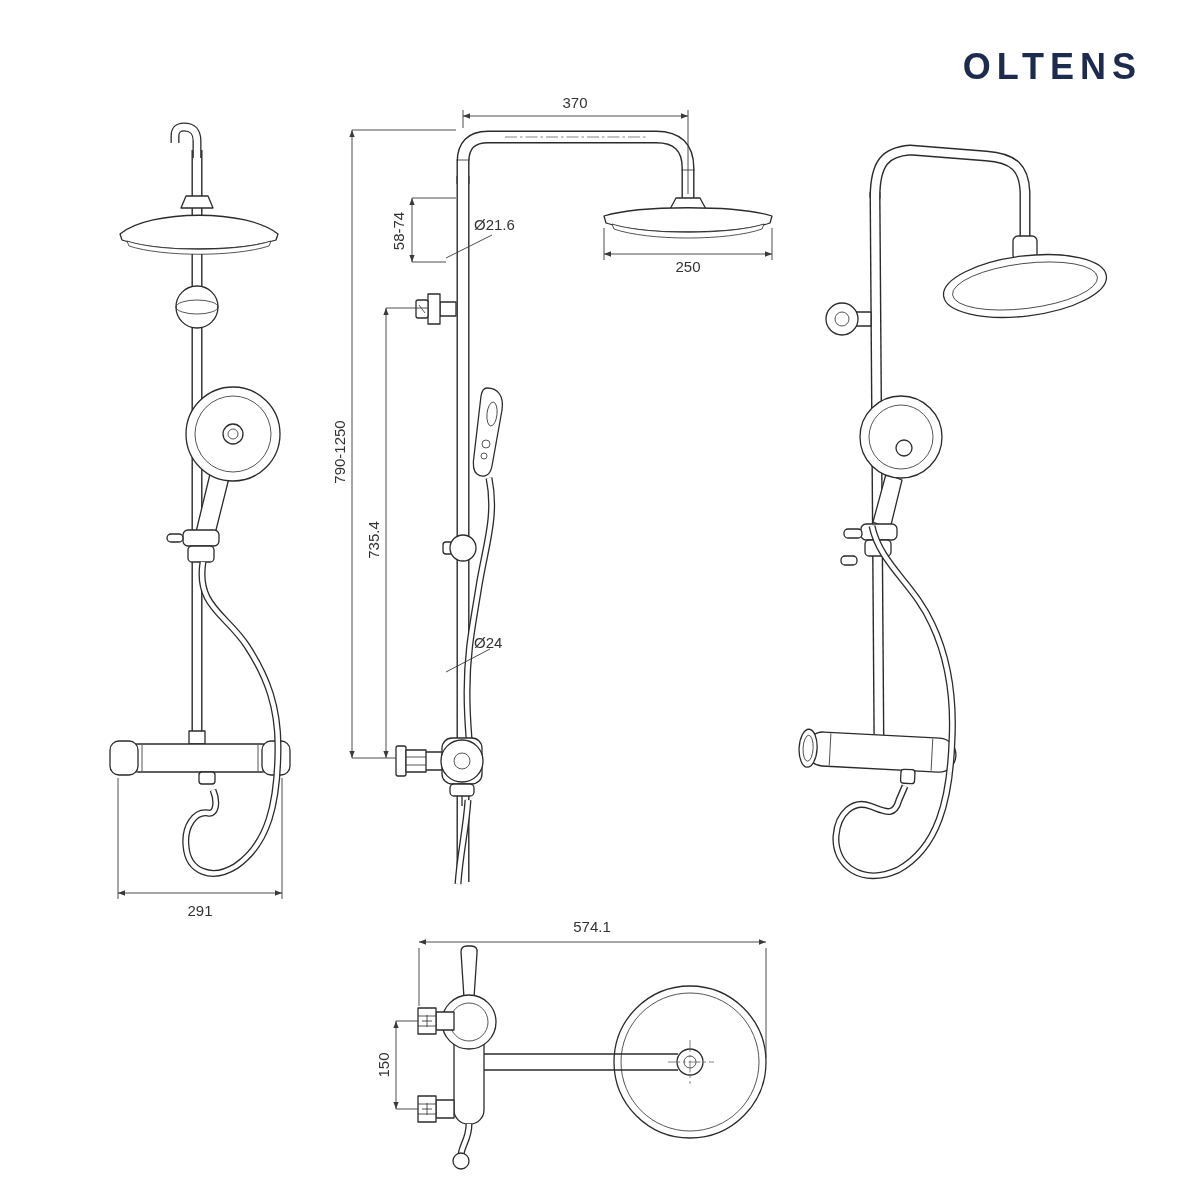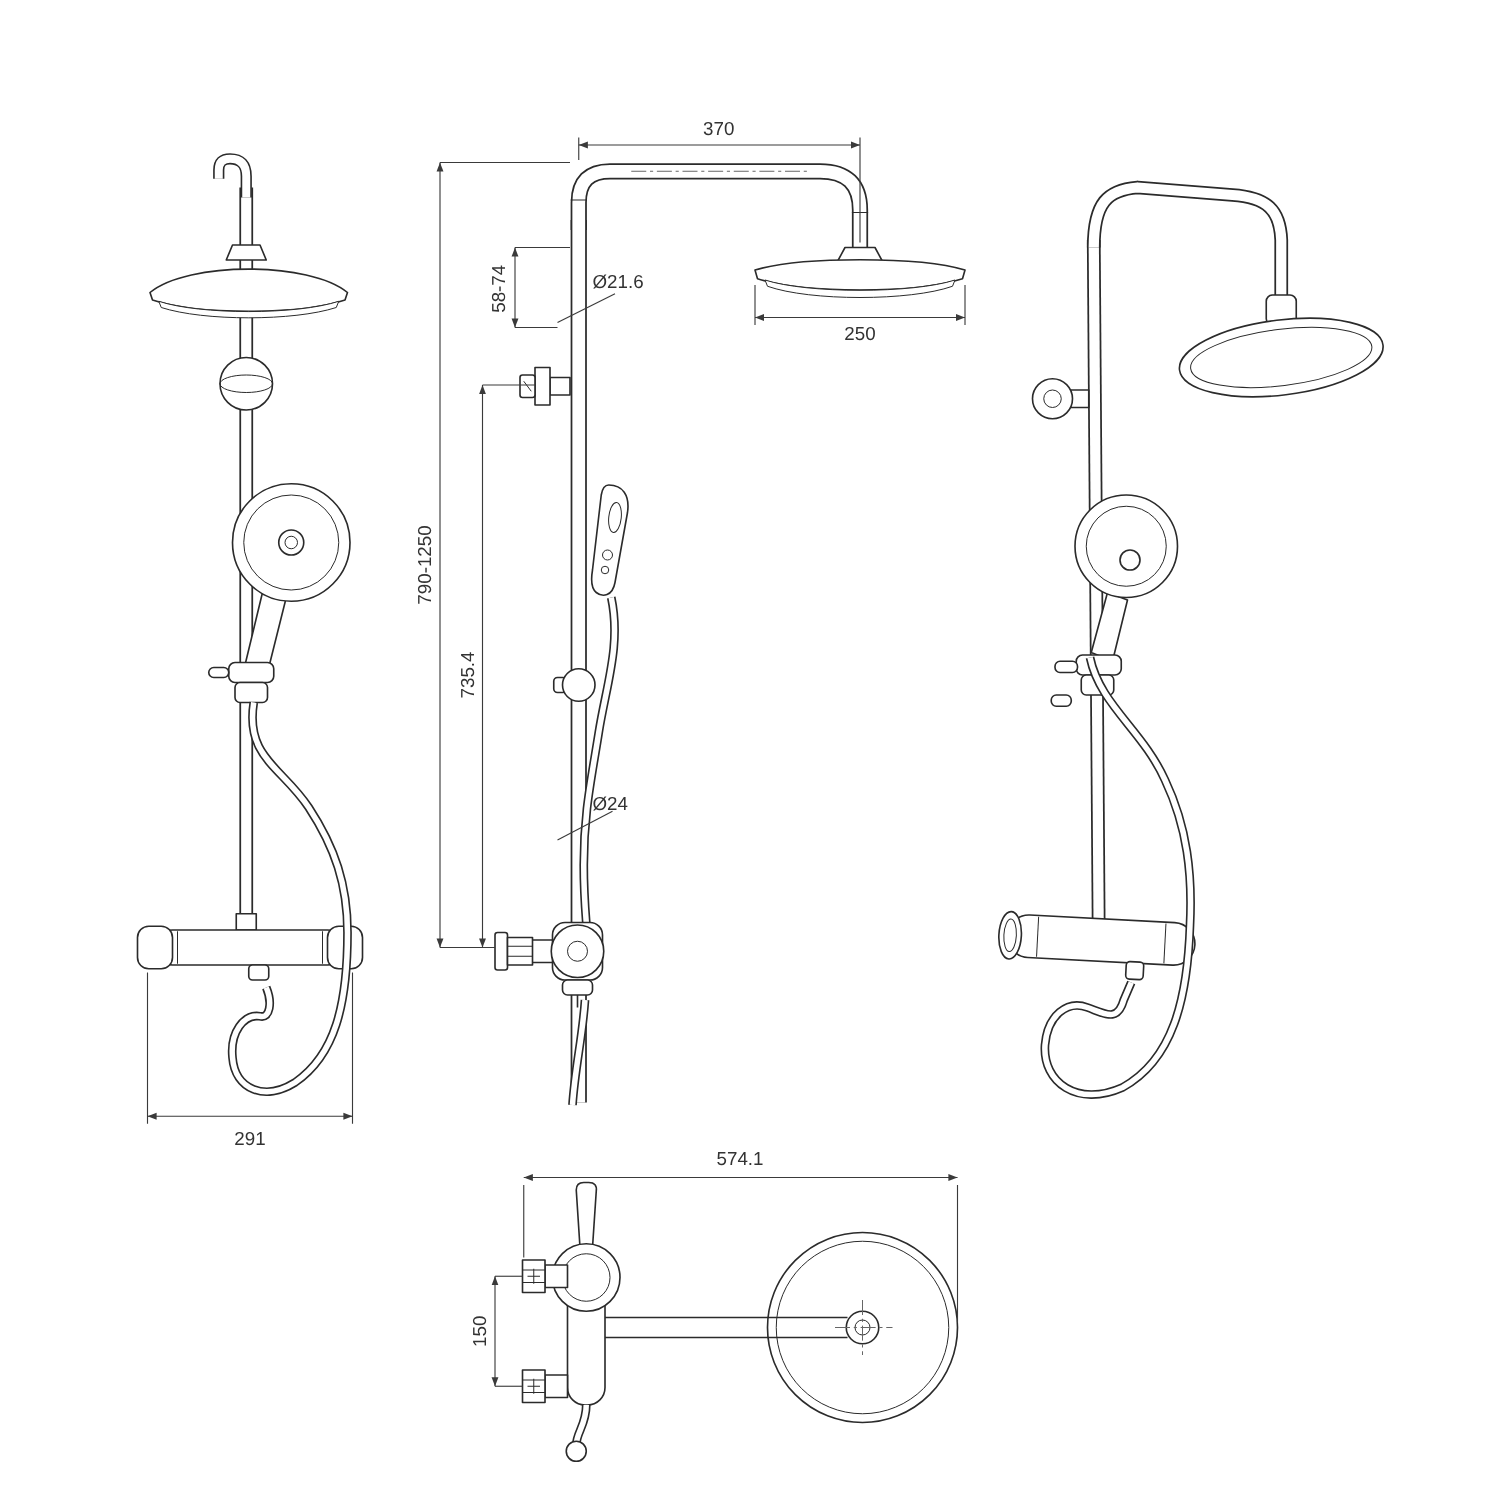--- a/index.html
+++ b/index.html
@@ -17,20 +17,21 @@
   .cl   {stroke:#666;stroke-width:0.8;stroke-dasharray:12 3 2.5 3;fill:none;}
   .tube-o{stroke:#2b2b2b;fill:none;stroke-linejoin:round;stroke-linecap:butt;}
   .tube-i{stroke:#ffffff;fill:none;stroke-linejoin:round;stroke-linecap:butt;}
   text.dimtxt{font-size:15px;fill:#333;font-family:"Liberation Sans",sans-serif;}
 </style>
 </head>
 <body>
 
 <div class="canvas">
 
+  <div class="logo">OLTENS</div>
 
   <svg width="1200" height="1200" viewBox="0 0 1200 1200">
     <defs>
       <marker id="arw" viewBox="0 0 10 10" refX="9" refY="5" markerWidth="9" markerHeight="9" orient="auto-start-reverse">
         <path d="M0,1.6 L9,5 L0,8.4 Z" fill="#3a3a3a"></path>
       </marker>
       <pattern id="dots" patternUnits="userSpaceOnUse" width="7.5" height="7.5">
         <circle cx="3.5" cy="3.5" r="1.2" fill="#4a4a4a"></circle>
       </pattern>
       <pattern id="hatch" patternUnits="userSpaceOnUse" width="4" height="14">

